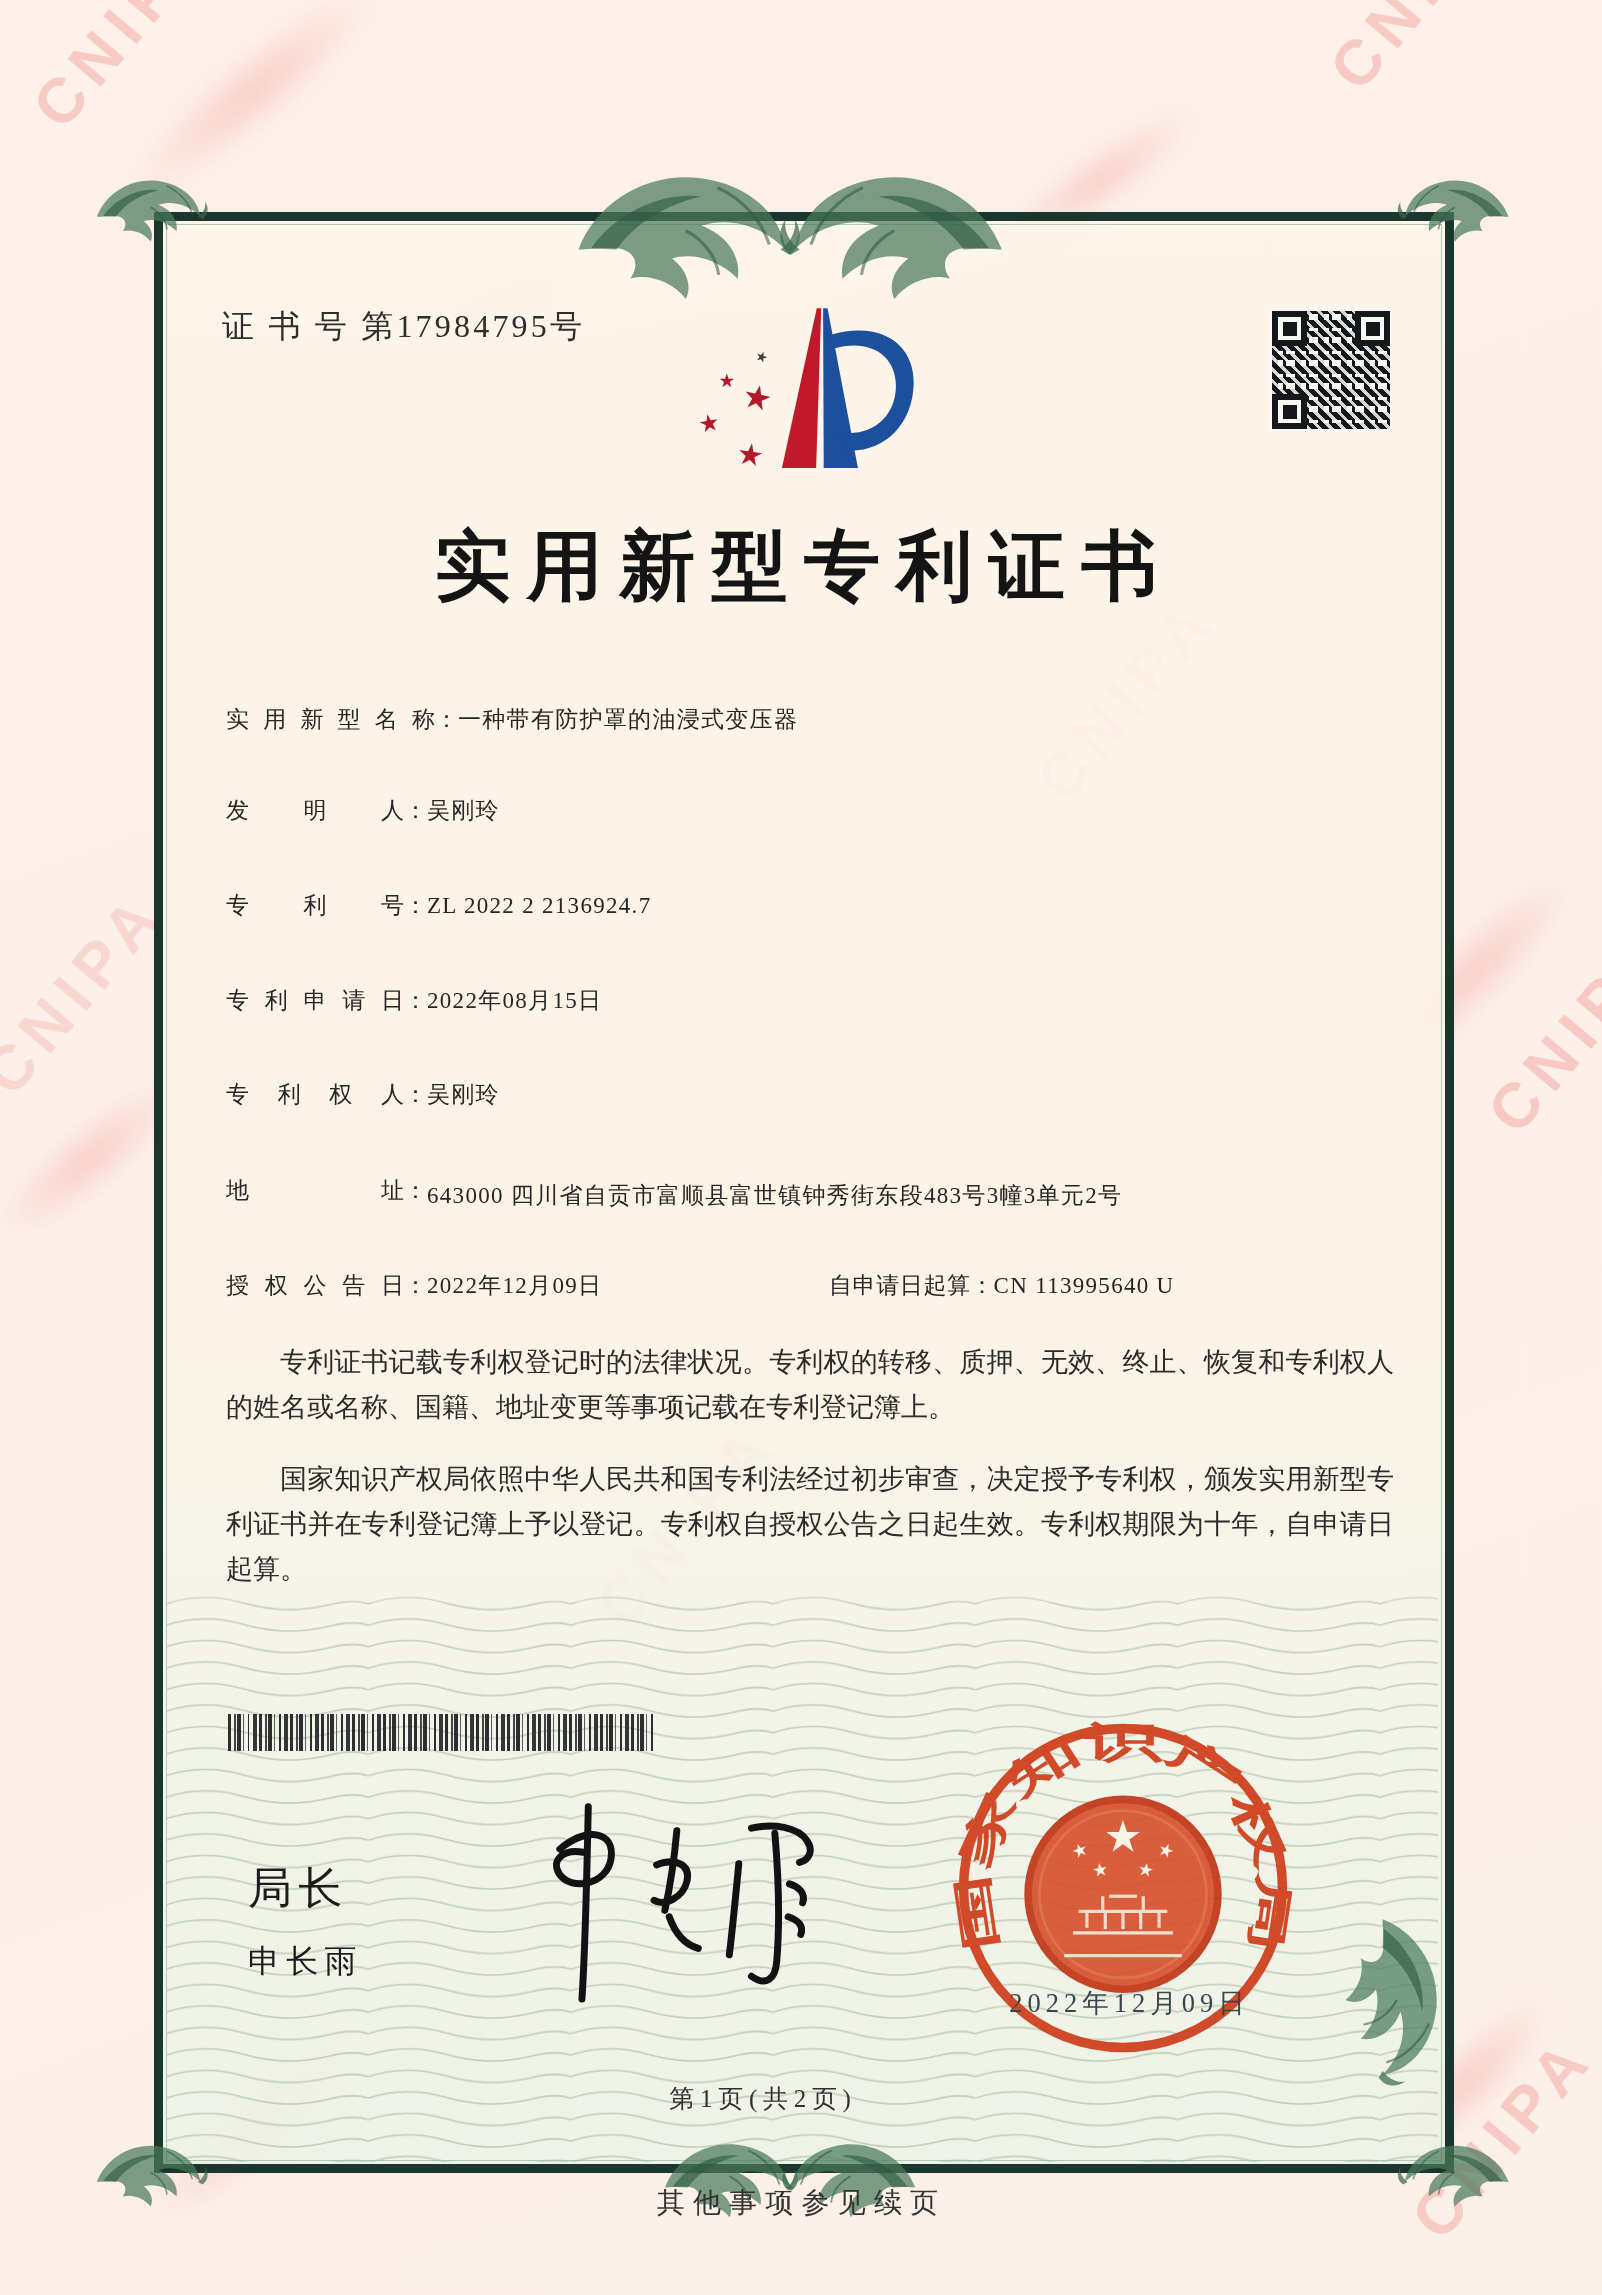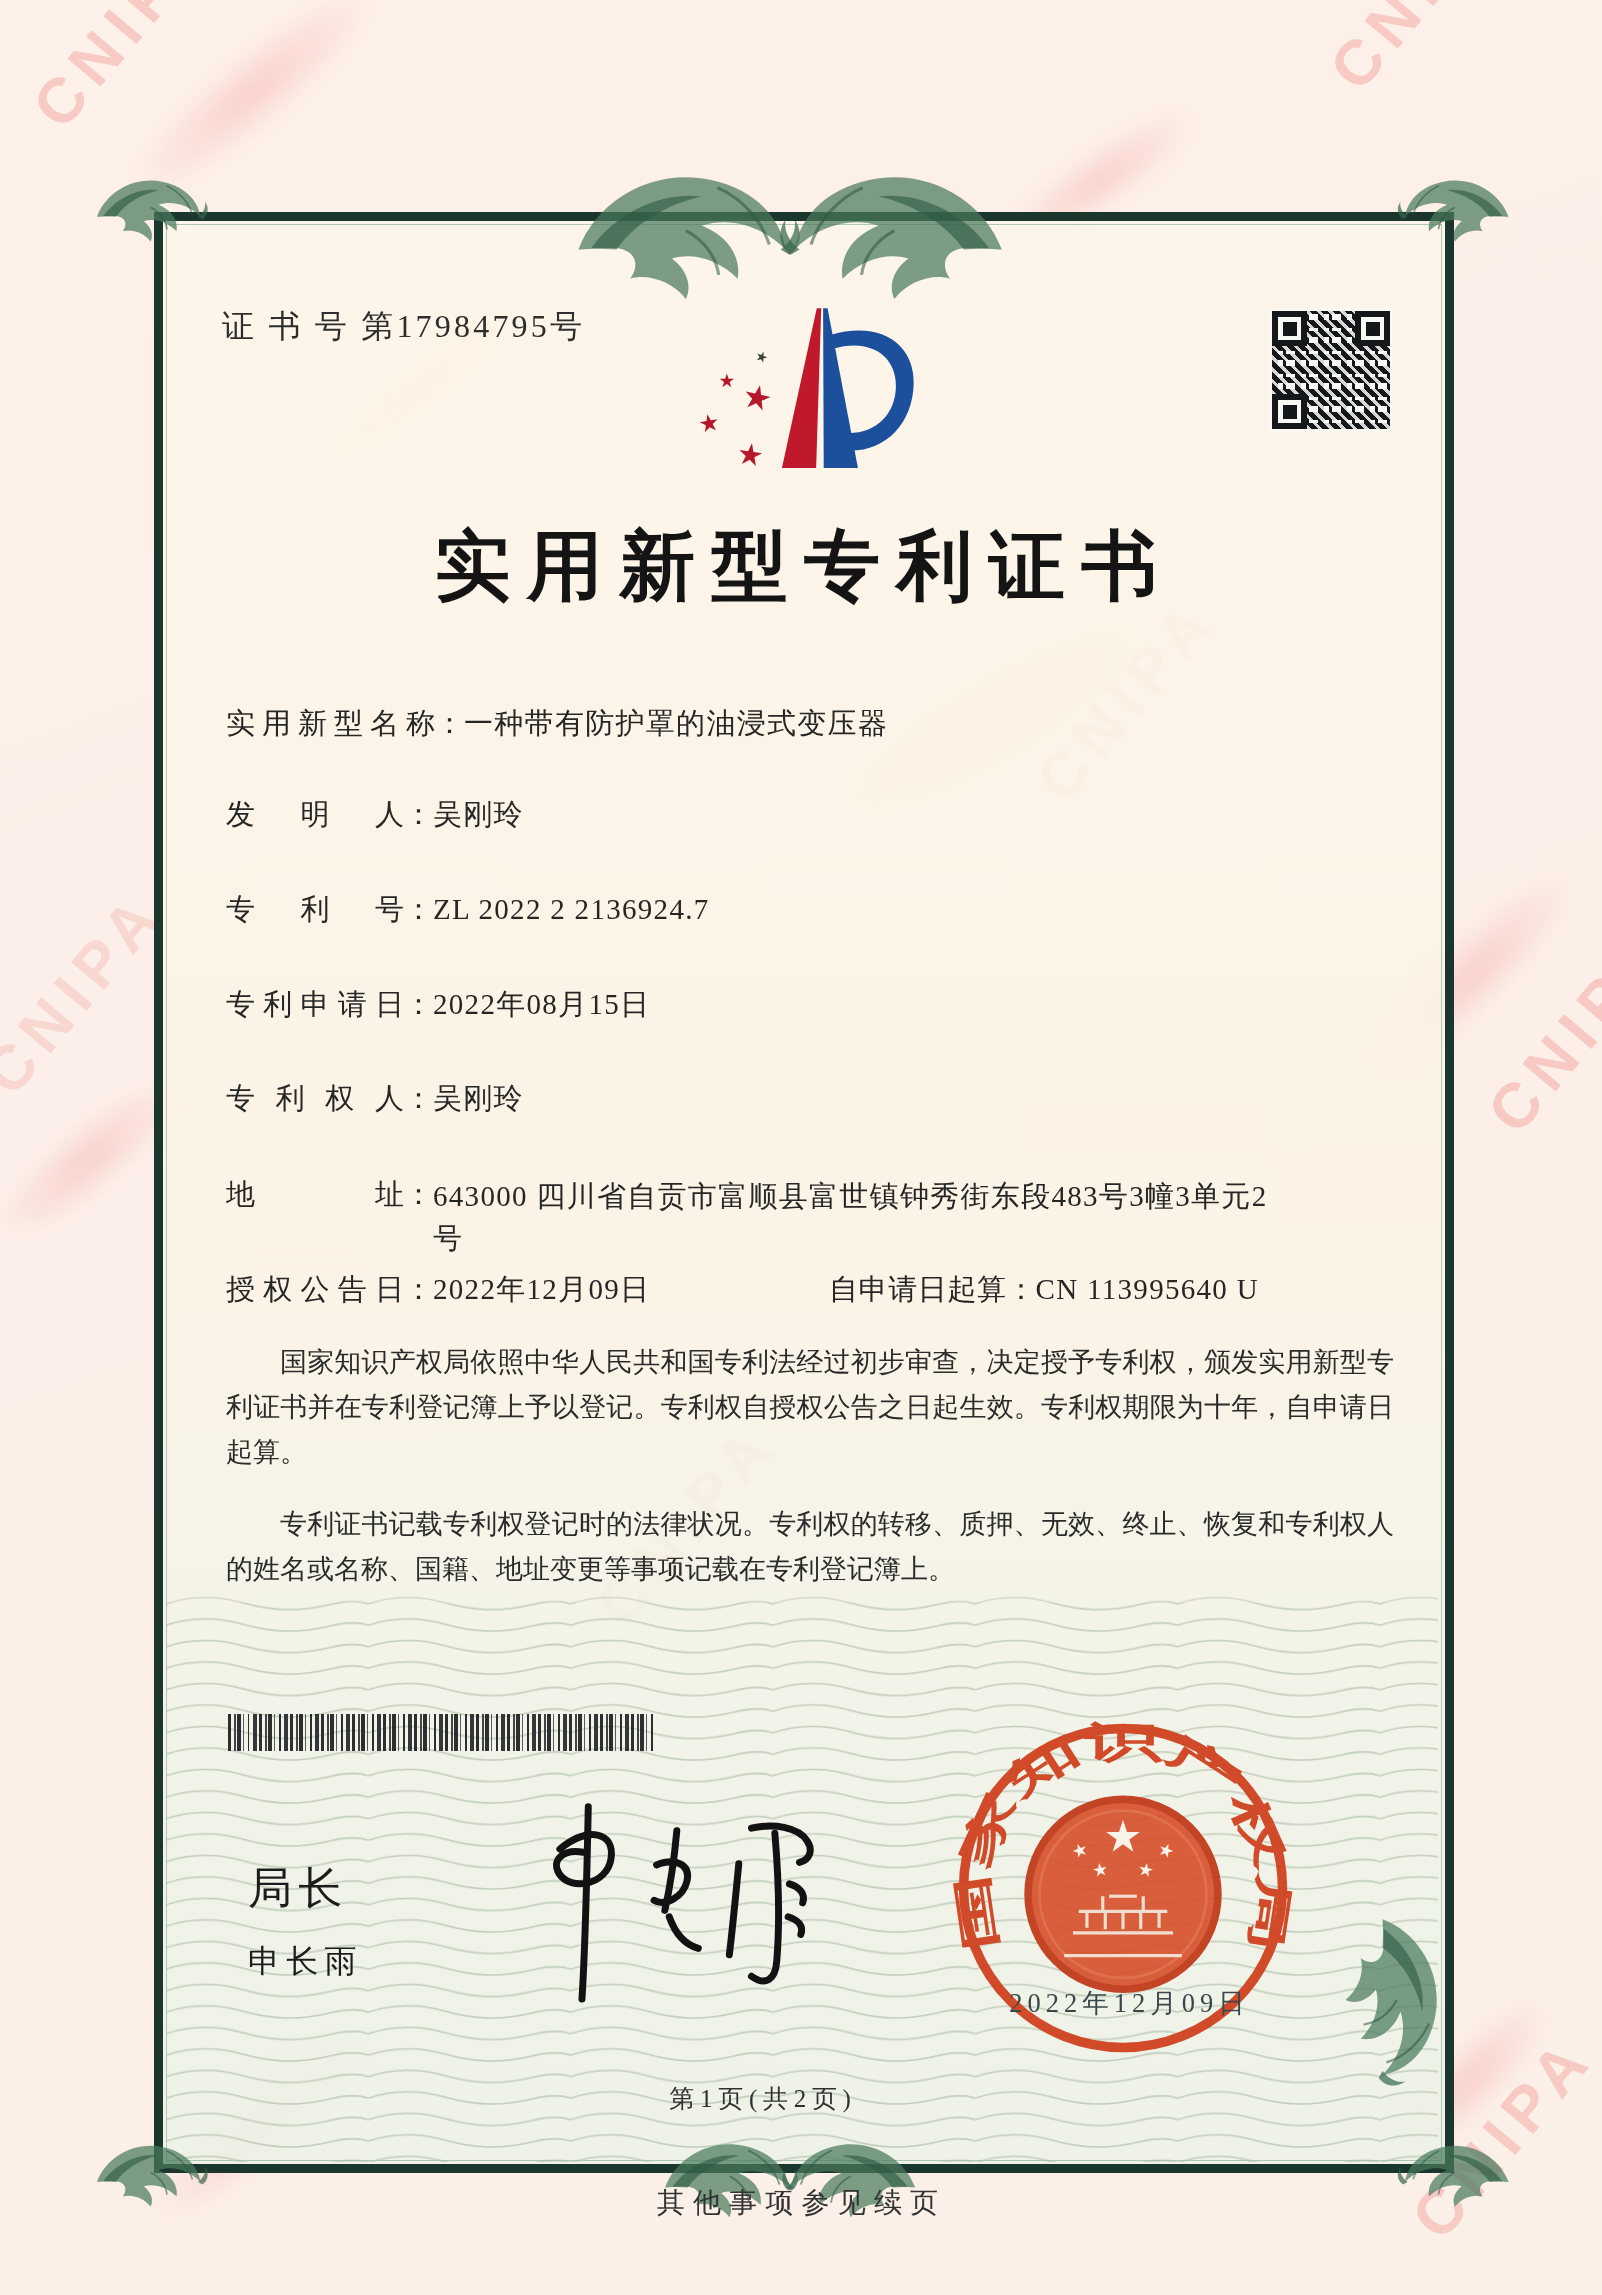--- a/index.html
+++ b/index.html
@@ -20,21 +20,21 @@
          border:9.5px solid #1b362d;background:linear-gradient(180deg,rgba(253,246,233,.85) 0%,rgba(252,244,230,.8) 55%,rgba(240,244,233,.85) 78%,rgba(237,242,231,.9) 100%);}
   .frame::after{content:"";position:absolute;inset:3.2px;border:1.3px solid #aec8b8;pointer-events:none;}
   
   .waves{position:absolute;left:166px;top:1593px;pointer-events:none;}
   
   .certno{position:absolute;left:222px;top:305px;font-size:32px;letter-spacing:3.2px;color:#2e2e2e;}
   
   .title{position:absolute;left:154px;top:516px;width:1300px;text-align:center;font-size:76px;
          font-weight:bold;letter-spacing:16.4px;color:#141414;}
   
-  .row{position:absolute;left:226px;font-size:29px;color:#262626;white-space:nowrap;}
+  .row{position:absolute;left:226px;font-size:23px;color:#262626;white-space:nowrap;}
   .flabel{display:inline-block;width:178px;text-align:justify;text-align-last:justify;vertical-align:top;}
   .fvalue{letter-spacing:1.3px;}
   .row.addr{white-space:normal;}
   .addr .fvalue{display:inline-block;width:860px;white-space:normal;line-height:42px;vertical-align:top;letter-spacing:1.3px;}
   .pair2{position:absolute;left:603px;top:0;}
   .pair2 .flabel2{letter-spacing:0.6px;}
   
   .paras{position:absolute;left:226px;top:1340px;width:1168px;font-size:27px;line-height:45px;
          text-align:justify;color:#2b2b2b;}
   .paras p{margin:0;text-indent:2em;}
@@ -166,22 +166,22 @@
     <span class="flabel">地址</span><span>：</span><span class="fvalue">643000 四川省自贡市富顺县富世镇钟秀街东段483号3幢3单元2号</span>
   </div>
   <div class="row" style="top:1270px;">
     <span class="flabel">授权公告日</span><span>：</span><span class="fvalue">2022年12月09日</span>
     <span class="pair2">
       <span class="flabel2">自申请日起算</span><span>：</span><span class="fvalue">CN 113995640 U</span>
     </span>
   </div>
 
   <div class="paras">
+    <p>专利证书记载专利权登记时的法律状况。专利权的转移、质押、无效、终止、恢复和专利权人的姓名或名称、国籍、地址变更等事项记载在专利登记簿上。</p>
     <p>国家知识产权局依照中华人民共和国专利法经过初步审查，决定授予专利权，颁发实用新型专利证书并在专利登记簿上予以登记。专利权自授权公告之日起生效。专利权期限为十年，自申请日起算。</p>
-    <p>专利证书记载专利权登记时的法律状况。专利权的转移、质押、无效、终止、恢复和专利权人的姓名或名称、国籍、地址变更等事项记载在专利登记簿上。</p>
   </div>
 
   <div class="barcode"></div>
 
   <div class="officer-title">局长</div>
   <div class="officer-name">申长雨</div>
 
   <svg class="abs" style="left:487px;top:1789px;" width="367" height="234" viewBox="0 0 580 370">
     <g fill="none" stroke="#121212" stroke-width="11" stroke-linecap="round">
       <path d="M115,95 C160,58 202,68 196,110 C190,152 132,162 114,134 C100,112 122,94 152,100"></path>

